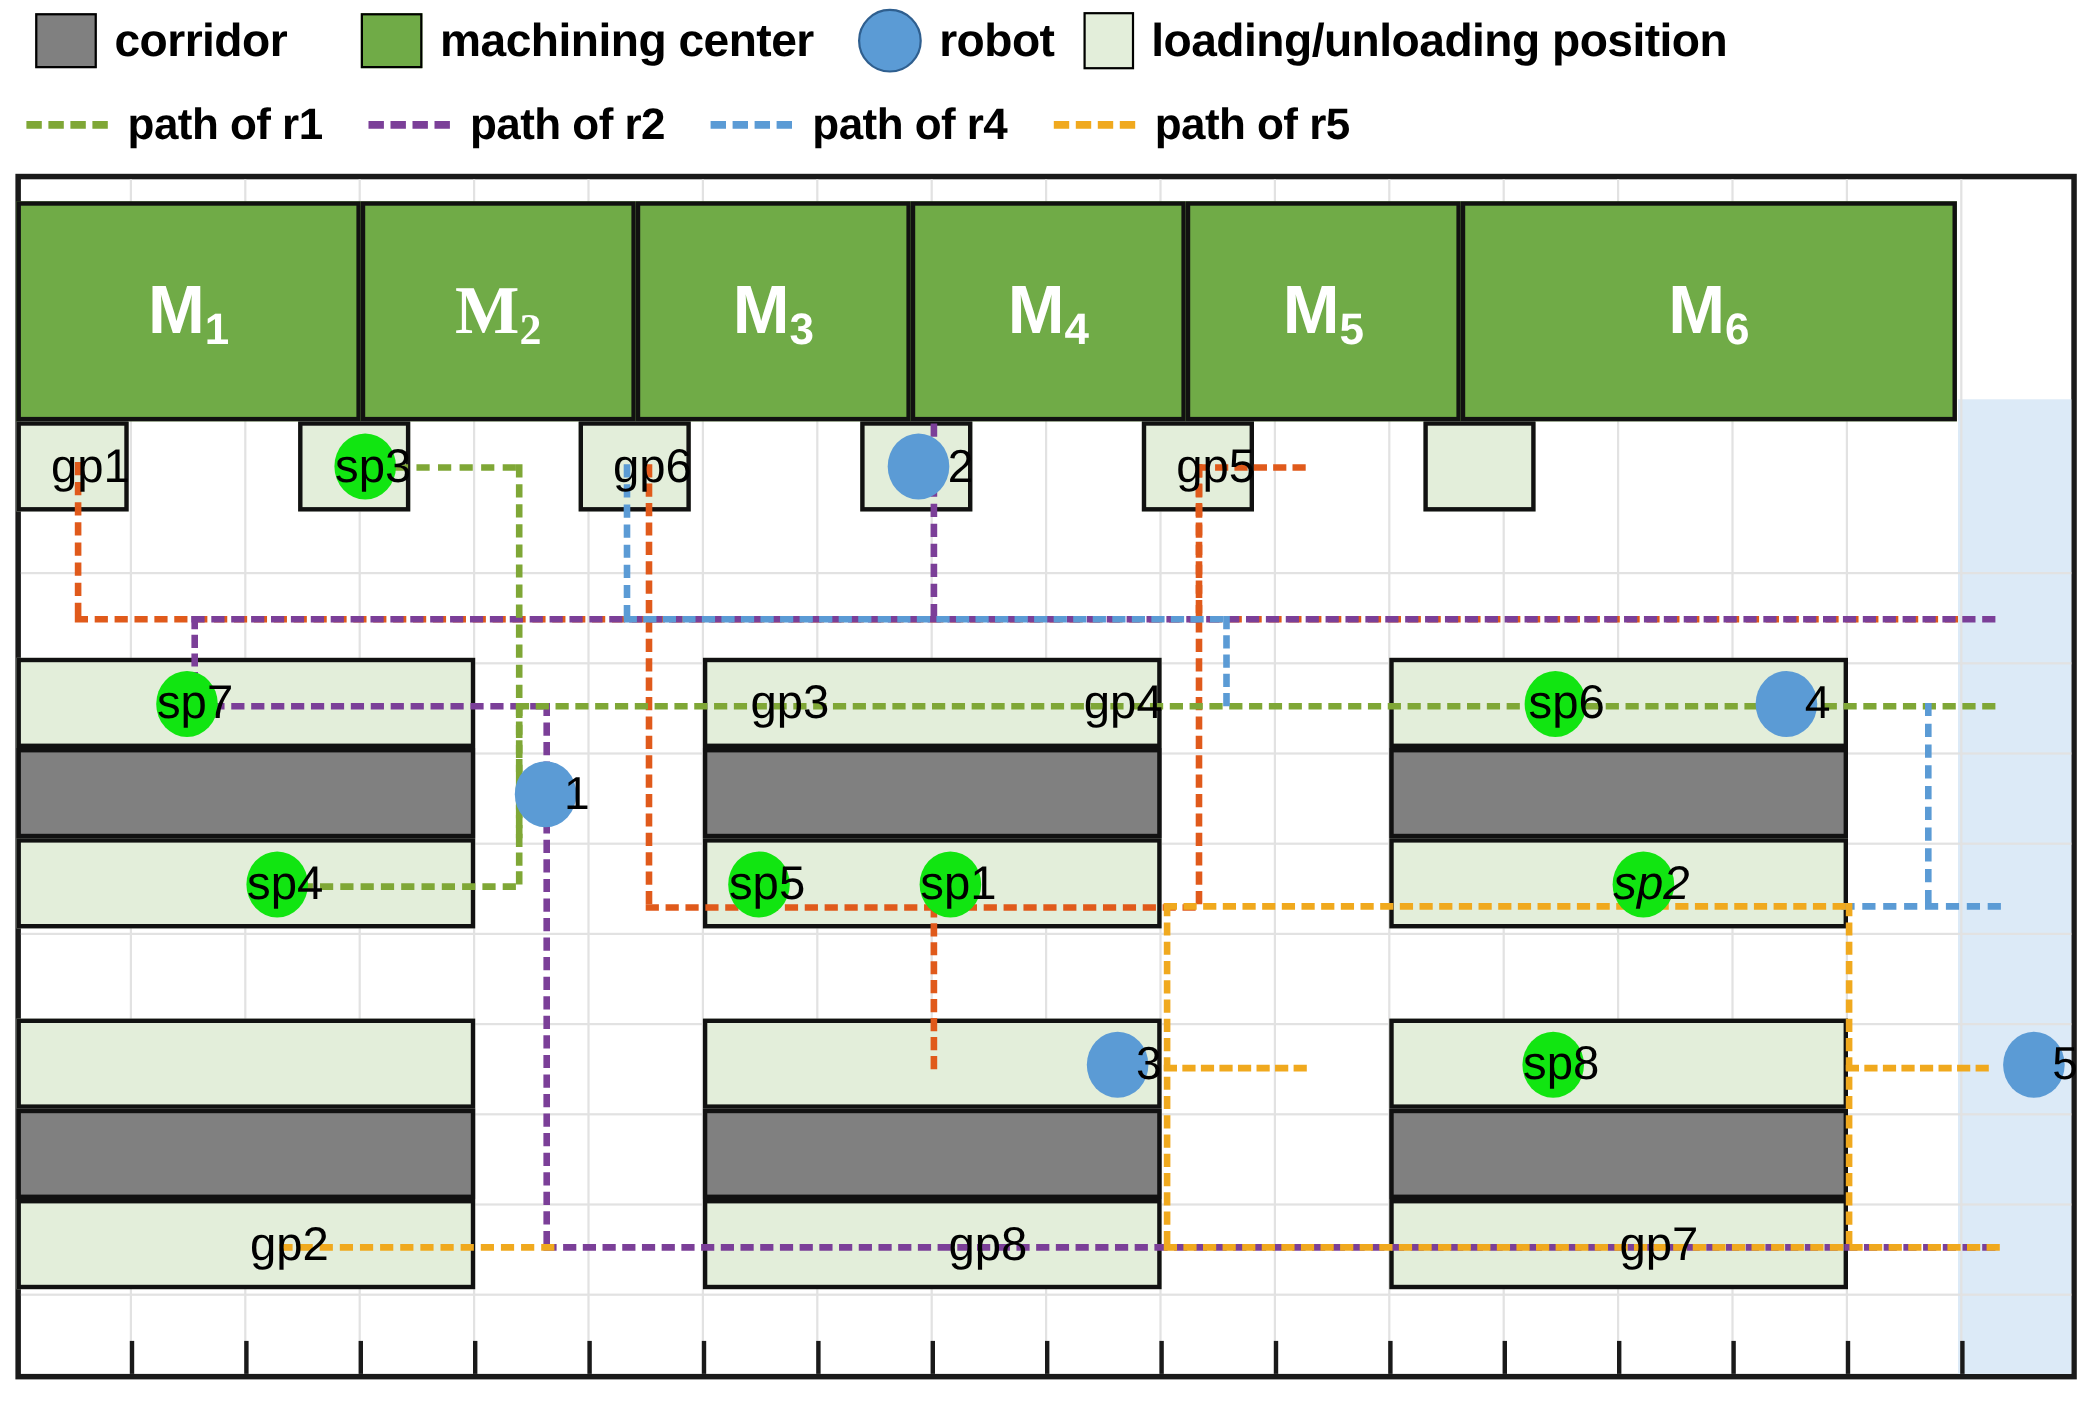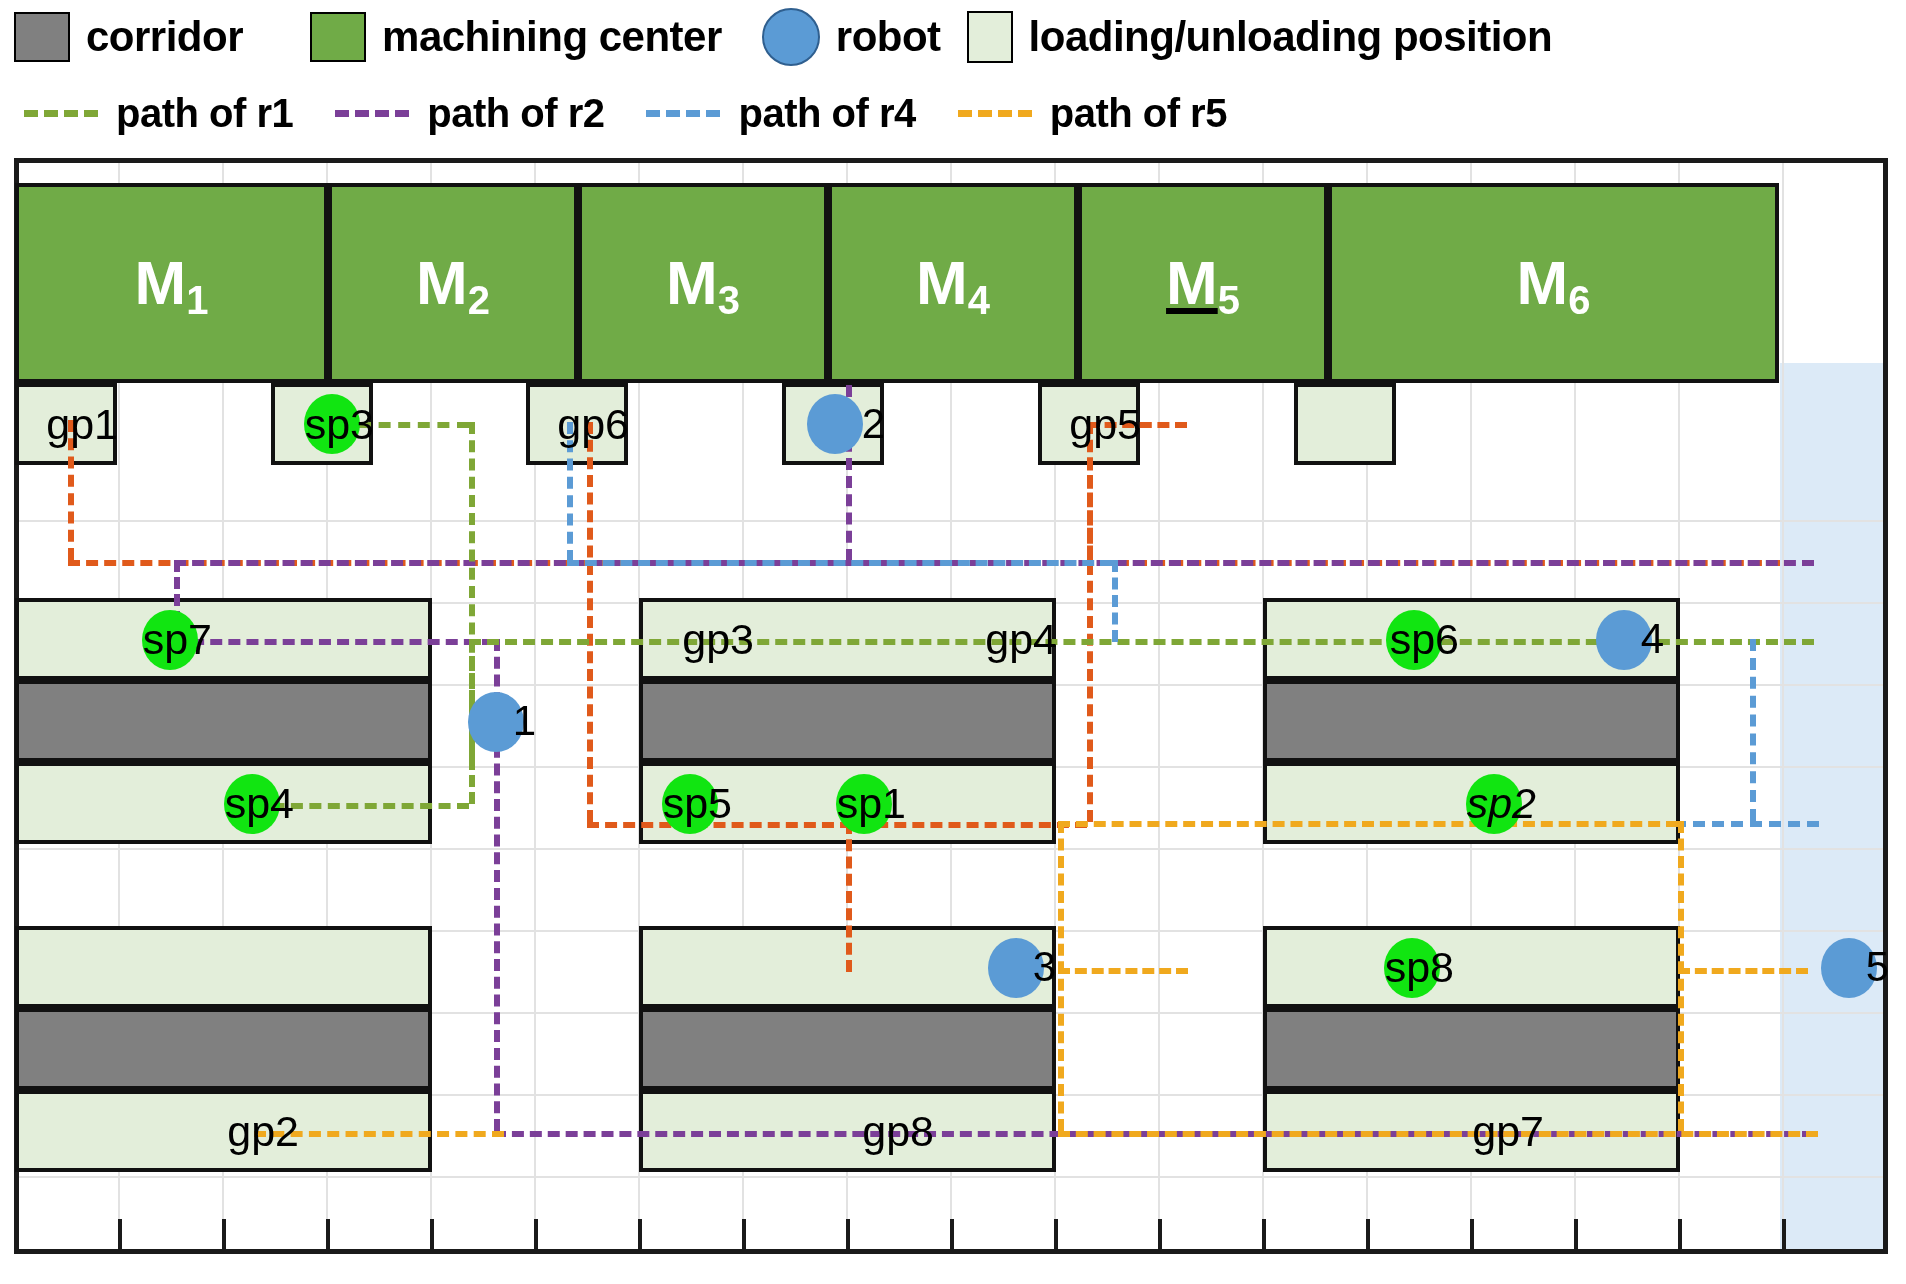--- a/index.html
+++ b/index.html
@@ -58,21 +58,21 @@
   .robot-text{position:relative;font-size:42px;color:#000;font-weight:normal;}
 </style>
 </head>
 <body>
 
 <div id="stage">
 
   <div id="legend">
 
     <div class="legend-row r1">
-      <div class="legend-item" style="margin-left:14px;">
+      <div class="legend-item" style="margin-left:32px;">
         <span class="swatch sw-corridor"></span>
         <span class="legend-label">corridor</span>
       </div>
       <div class="legend-item" style="margin-left:67px;">
         <span class="swatch sw-machine"></span>
         <span class="legend-label">machining center</span>
       </div>
       <div class="legend-item" style="margin-left:40px;">
         <span class="sw-robot"></span>
         <span class="legend-label">robot</span>
@@ -133,30 +133,30 @@
       <div class="gl-h" style="top:685px;"></div>
       <div class="gl-h" style="top:767px;"></div>
       <div class="gl-h" style="top:849px;"></div>
       <div class="gl-h" style="top:931px;"></div>
       <div class="gl-h" style="top:1013px;"></div>
     </div>
 
     <div class="machine" style="left:1px;top:25px;width:313px;height:200px;">
       <span class="machine-label">M<sub>1</sub></span>
     </div>
-    <div class="machine" style="left:314px;top:25px;width:250px;height:200px;">
+    <div class="machine" style="left:314px;top:25px;width:250px;height:200px;font-family:Liberation Serif, serif;">
       <span class="machine-label">M<sub>2</sub></span>
     </div>
     <div class="machine" style="left:564px;top:25px;width:250px;height:200px;">
       <span class="machine-label">M<sub>3</sub></span>
     </div>
     <div class="machine" style="left:814px;top:25px;width:250px;height:200px;">
       <span class="machine-label">M<sub>4</sub></span>
     </div>
-    <div class="machine" style="left:1064px;top:25px;width:250px;height:200px;text-decoration:underline;">
+    <div class="machine" style="left:1064px;top:25px;width:250px;height:200px;">
       <span class="machine-label">M<sub>5</sub></span>
     </div>
     <div class="machine" style="left:1314px;top:25px;width:451px;height:200px;">
       <span class="machine-label">M<sub>6</sub></span>
     </div>
 
     <div class="loadpos" style="left:1px;top:225px;width:102px;height:82px;"></div>
     <div class="loadpos" style="left:257px;top:225px;width:102px;height:82px;"></div>
     <div class="loadpos" style="left:512px;top:225px;width:102px;height:82px;"></div>
     <div class="loadpos" style="left:768px;top:225px;width:102px;height:82px;"></div>

